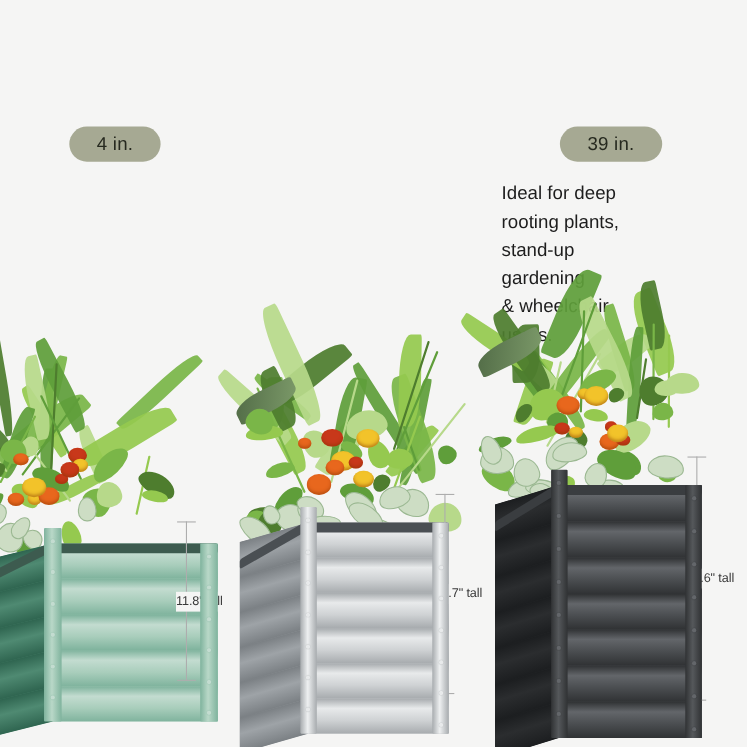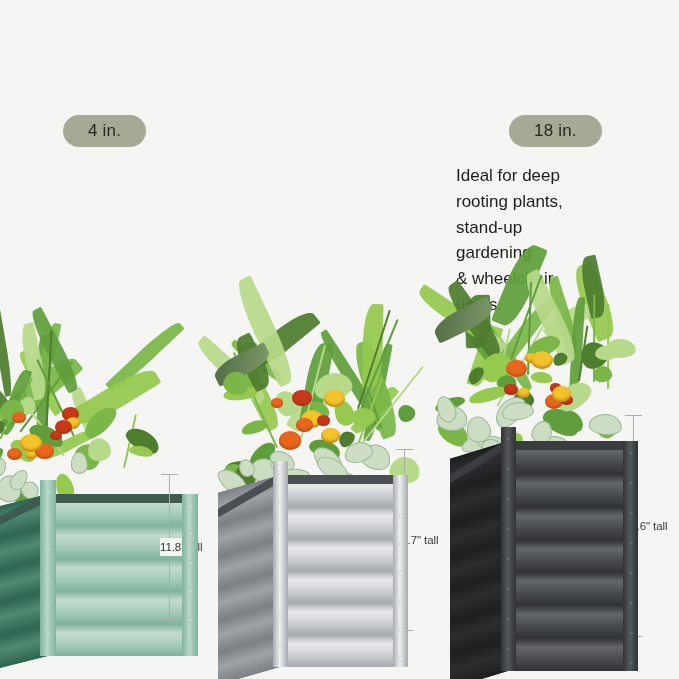--- a/index.html
+++ b/index.html
@@ -219,21 +219,21 @@
   <div class="columns">
 
     <div class="col col-0">
       <div class="badge">4 in.</div>
     </div>
 
     <div class="col col-1">
     </div>
 
     <div class="col col-2">
-      <div class="badge">18 in.</div>
+      <div class="badge">39 in.</div>
       <div class="desc">Ideal for deep
 rooting plants,
 stand-up
 gardening
 &amp; wheelchair
 users.</div>
     </div>
 
   </div>
 

